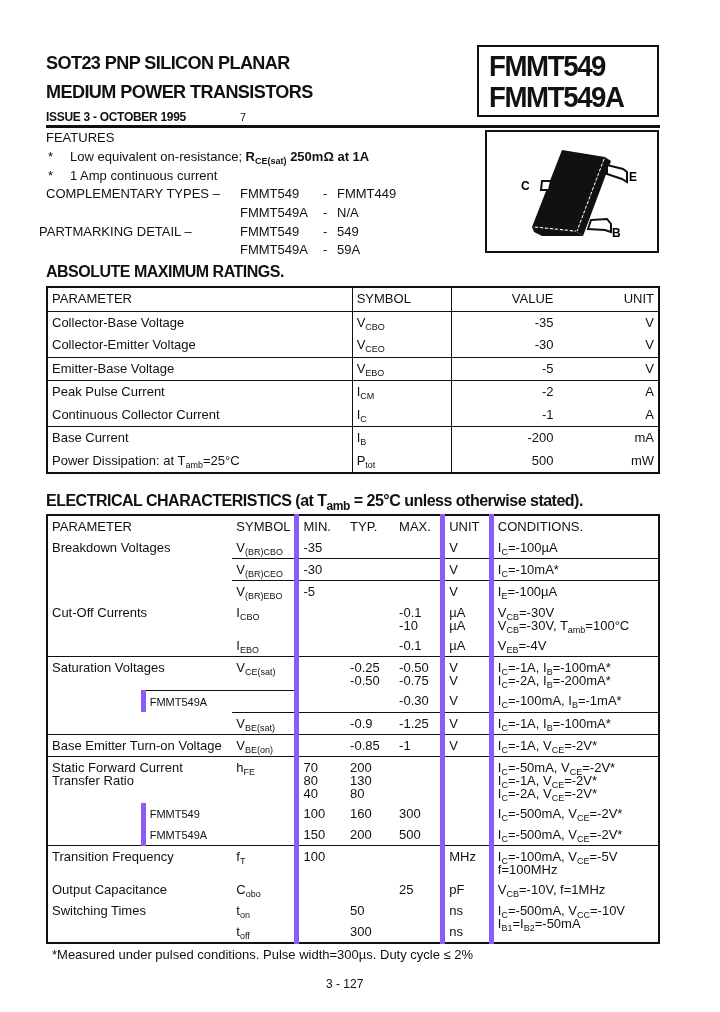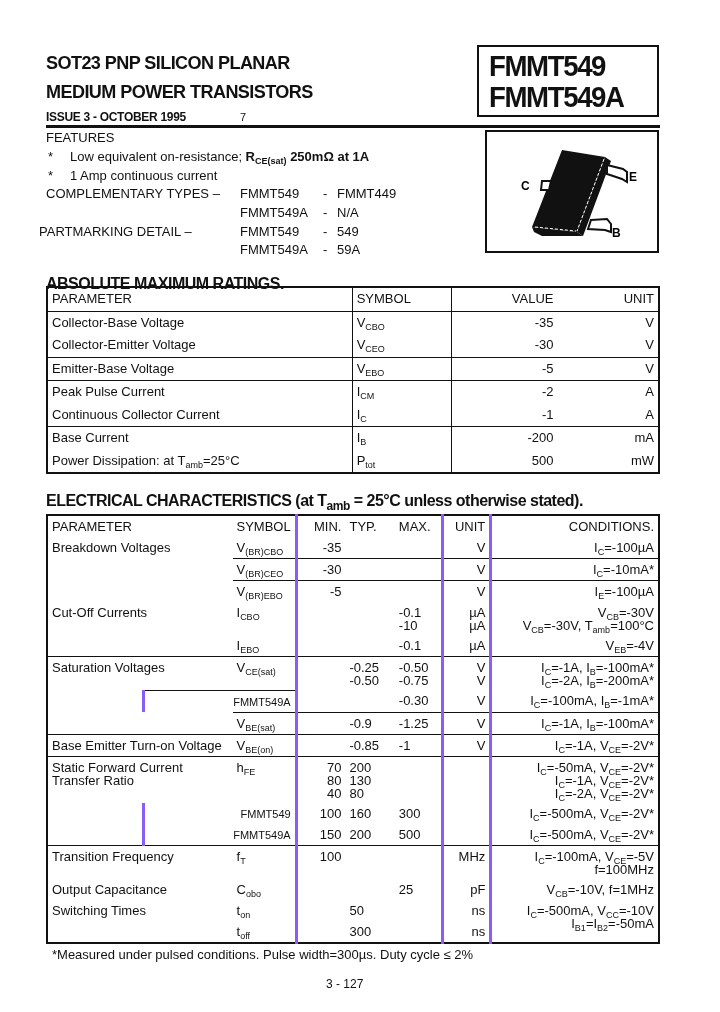--- a/index.html
+++ b/index.html
@@ -19,21 +19,21 @@
   .h2 { left: 46px; font-weight: bold; font-size: 16px; letter-spacing: -0.5px; white-space: nowrap; }
   table { border-collapse: collapse; position: absolute; font-size: 13px; padding-left: 36px; }
   td { padding: 0 4px; white-space: nowrap; vertical-align: top; }
   .amr { left: 46px; top: 286px; width: 614px; border: 2px solid #111; }
   .amr td { height: 22.5px; line-height: 22px; }
   .amr .vl { border-left: 1px solid #111; }
   .amr .bt td { border-top: 1px solid #111; }
   .c { text-align: right; }
   .ec { left: 46px; top: 514px; width: 614px; border: 2px solid #111; }
   .ec td { line-height: 14px; padding-top: 4px; padding-bottom: 3px; }
-  .ec .vl { border-left: 3px solid #8b5cf6; text-align: right; }
+  .ec .vl { border-left: 5px solid #8b5cf6; }
   .ec .bt td { border-top: 1px solid #111; }
   .ec .bts { border-top: 1px solid #111; }
   .footnote { left: 52px; top: 947px; font-size: 13px; }
   .pagenum { left: 326px; top: 977px; font-size: 12px; }
   .stack div { line-height: 13px; }
 </style>
 </head>
 <body>
 
 <div class="abs title" style="top:52px;">SOT23 PNP SILICON PLANAR</div>
@@ -84,21 +84,21 @@
 
     <polygon points="104,88 120,87 124,92 124,100 118,98 101,97" fill="#fff" stroke="#111" stroke-width="2"></polygon>
 
     <polygon points="55,49 64,49 62,58 54,58" fill="#fff" stroke="#111" stroke-width="2"></polygon>
     <text x="34" y="58" font-family="Liberation Sans, sans-serif" font-weight="bold" font-size="12">C</text>
     <text x="142" y="49" font-family="Liberation Sans, sans-serif" font-weight="bold" font-size="12">E</text>
     <text x="125" y="105" font-family="Liberation Sans, sans-serif" font-weight="bold" font-size="12">B</text>
   </svg>
 </div>
 
-<div class="abs h2" style="top:263px;margin-top:12px;">ABSOLUTE MAXIMUM RATINGS.</div>
+<div class="abs h2" style="top:263px;">ABSOLUTE MAXIMUM RATINGS.</div>
 <table class="amr">
   <colgroup>
       <col style="width:306px">
       <col style="width:100px">
       <col style="width:106px">
       <col style="width:102px">
     </colgroup>
   <tbody>
       <tr>
     <td>PARAMETER</td>

